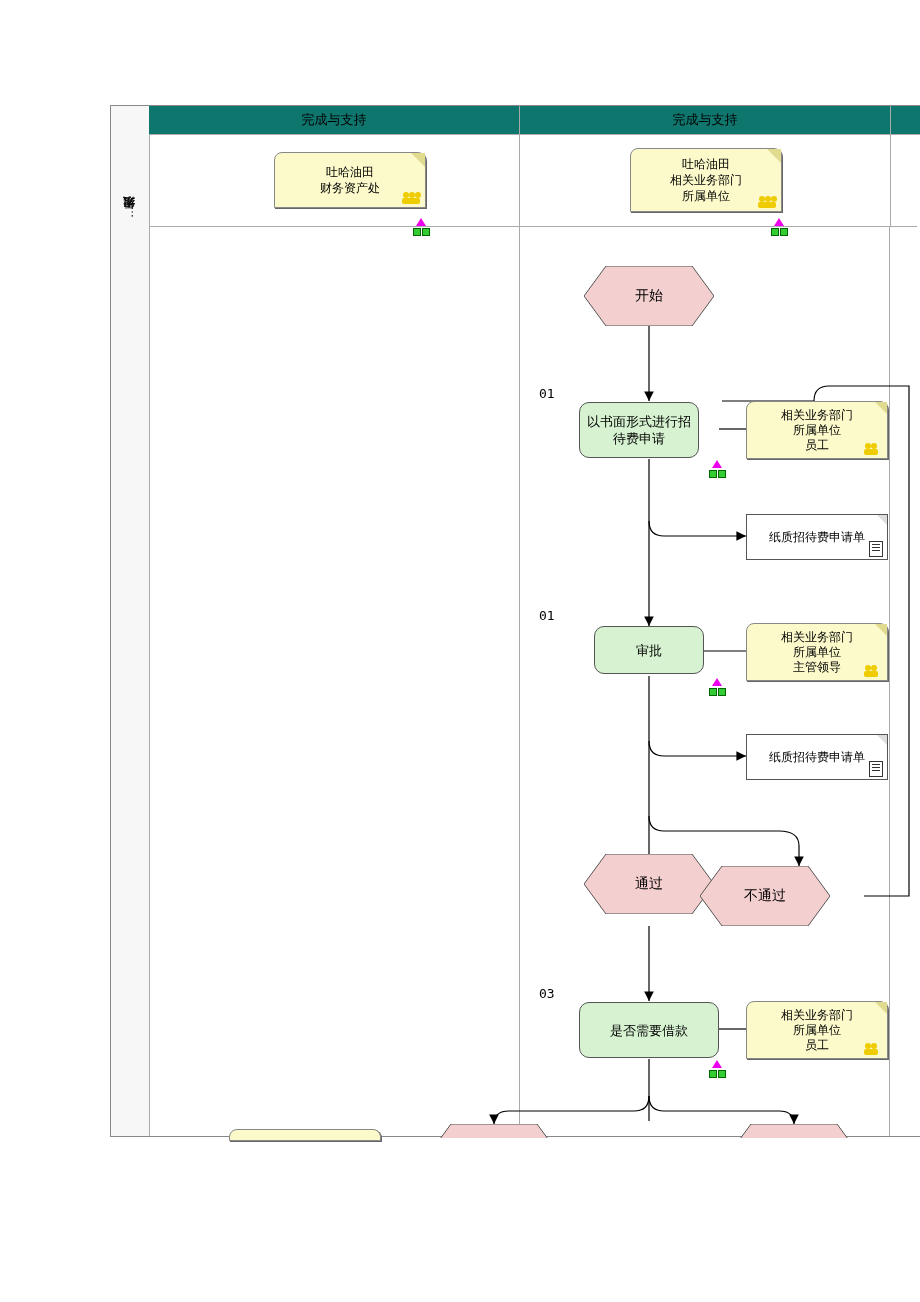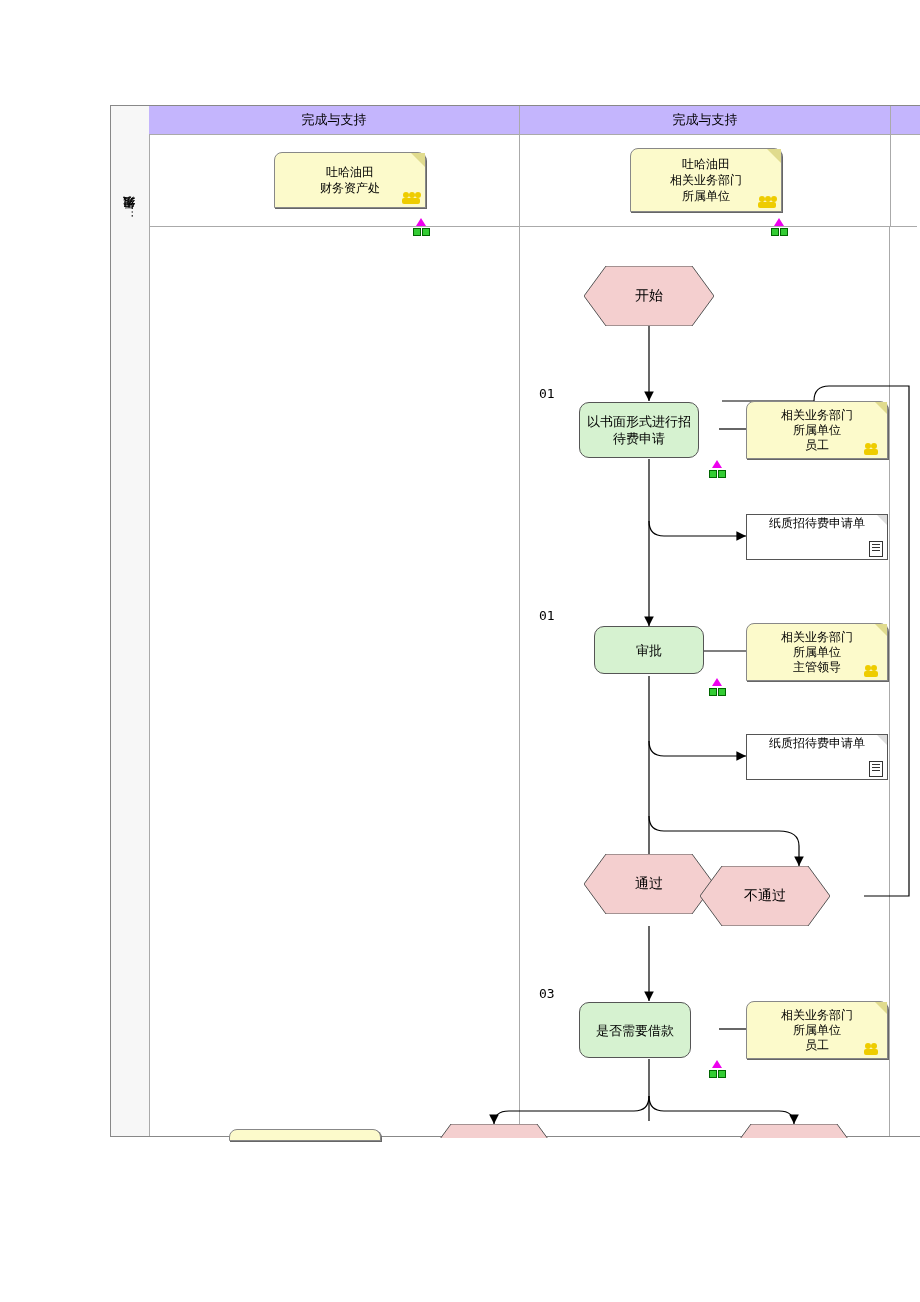--- a/index.html
+++ b/index.html
@@ -1,37 +1,37 @@
 <!DOCTYPE html>
 <html><head>
 <meta charset="utf-8">
 <style>
   html,body{margin:0;padding:0;background:#fff;font-family:"Microsoft YaHei",Arial,sans-serif;font-size:13px;color:#000}
   .page{position:relative;width:920px;height:1302px;background:#fff;margin:0 auto}
   .frame{position:absolute;left:110px;top:105px;width:810px;height:1030px;border:1px solid #888;background:#fff}
   .sidebar{position:absolute;left:0;top:0;width:38px;height:1030px;border-right:1px solid #aaa;background:#f7f7f7}
   .sidebar .rot{position:absolute;left:10px;top:100px;writing-mode:vertical-rl;transform:rotate(180deg);font-size:12px;white-space:nowrap}
-  .header-row{position:absolute;left:38px;top:0;right:0;height:28px;border-bottom:1px solid #aaa;background:#c4b5fd;display:flex}
+  .header-row{position:absolute;left:38px;top:0;right:0;height:28px;border-bottom:1px solid #aaa;background:#0f766e;display:flex}
   .header-cell{flex:0 0 370px;border-right:1px solid #aaa;text-align:center;line-height:28px;font-size:13px}
   .swimlane{position:absolute;left:38px;top:28px;right:4px;height:92px;border-bottom:1px solid #aaa;display:flex}
   .swimlane .cell{flex:0 0 370px;border-right:1px solid #aaa;position:relative}
   .org-box{position:absolute;width:150px;height:54px;background:#fcfacb;border:1px solid #888;border-radius:8px 8px 0 0;box-shadow:1px 1px 0 #666;display:flex;flex-direction:column;align-items:center;justify-content:center;font-size:12px;line-height:16px;text-align:center}
   .org-box .fold{position:absolute;right:0;top:0;width:0;height:0;border-left:14px solid transparent;border-top:14px solid #e0db8e}
   .people-icon{position:absolute;right:4px;bottom:2px;width:20px;height:14px}
   .people-icon svg{width:20px;height:14px}
   .canvas{position:absolute;left:38px;top:120px;right:0;bottom:0}
   .lane-div{position:absolute;top:0;bottom:0;left:370px;width:0;border-left:1px solid #aaa}
   .lane-div2{position:absolute;top:0;bottom:0;left:740px;width:0;border-left:1px solid #aaa}
   .hex{position:absolute;width:130px;height:60px;display:flex;align-items:center;justify-content:center;font-size:14px}
   .hex svg{position:absolute;left:0;top:0;width:100%;height:100%}
   .hex .lab{position:relative;z-index:2}
   .proc{position:absolute;background:#d6f2d0;border:1px solid #555;border-radius:10px;display:flex;align-items:center;justify-content:center;text-align:center;font-size:13px;line-height:17px;padding:0 6px;box-sizing:border-box}
   .role-box{position:absolute;width:140px;height:56px;background:#fcfacb;border:1px solid #888;border-radius:8px 8px 0 0;box-shadow:1px 1px 0 #666;display:flex;flex-direction:column;align-items:center;justify-content:center;font-size:12px;line-height:15px;text-align:center}
   .role-box .fold{position:absolute;right:0;top:0;width:0;height:0;border-left:12px solid transparent;border-top:12px solid #e0db8e}
-  .doc-box{position:absolute;width:140px;height:44px;background:#fff;border:1px solid #555;display:flex;justify-content:center;font-size:12px;text-align:center}
+  .doc-box{position:absolute;width:140px;height:44px;background:#fff;border:1px solid #555;display:flex;align-items:center;justify-content:center;font-size:12px;text-align:center}
   .doc-box .fold{position:absolute;right:0;top:0;width:0;height:0;border-left:10px solid transparent;border-top:10px solid #ddd}
   .doc-icon{position:absolute;right:4px;bottom:2px;width:12px;height:14px;border:1px solid #333;background:#fff}
   .doc-icon::before{content:"";position:absolute;left:2px;top:2px;right:2px;height:1px;background:#333;box-shadow:0 3px 0 #333,0 6px 0 #333}
   .num{position:absolute;font-family:monospace;font-size:13px}
   .conn-icon{position:absolute;width:16px;height:16px}
   .conn-icon .sq{position:absolute;width:6px;height:6px;background:#3c3;border:1px solid #060}
   .conn-icon .tri{position:absolute;left:3px;top:-6px;width:0;height:0;border-left:5px solid transparent;border-right:5px solid transparent;border-bottom:8px solid #e0e}
   svg.flow{position:absolute;left:0;top:0;width:100%;height:100%;overflow:visible;pointer-events:none}
   .watermark{position:absolute;left:120px;top:500px;font-size:42px;color:#ccc;letter-spacing:2px;font-family:Arial,sans-serif;z-index:5;pointer-events:none}
 </style>
@@ -195,21 +195,21 @@
         <span class="lab">通过</span>
       </div>
       <div class="hex" style="left:551px;top:640px">
         <svg viewBox="0 0 130 60">
             <polygon points="22,0 108,0 130,30 108,60 22,60 0,30" fill="#f4cfcf" stroke="#555"></polygon>
           </svg>
         <span class="lab">不通过</span>
       </div>
 
       <span class="num" style="left:390px;top:760px">03</span>
-      <div class="proc" style="left:430px;top:776px;width:112px;height:56px">
+      <div class="proc" style="left:430px;top:776px;width:140px;height:56px">
         <span>是否需要借款</span>
       </div>
       <div class="role-box" style="left:597px;top:775px">
         <div class="fold"></div>
         <span>相关业务部门</span>
         <span>所属单位</span>
         <span>员工</span>
         <span class="people-icon">
           <svg viewBox="0 0 20 14">
               <circle cx="5" cy="4" r="3" fill="#ec0"></circle>

